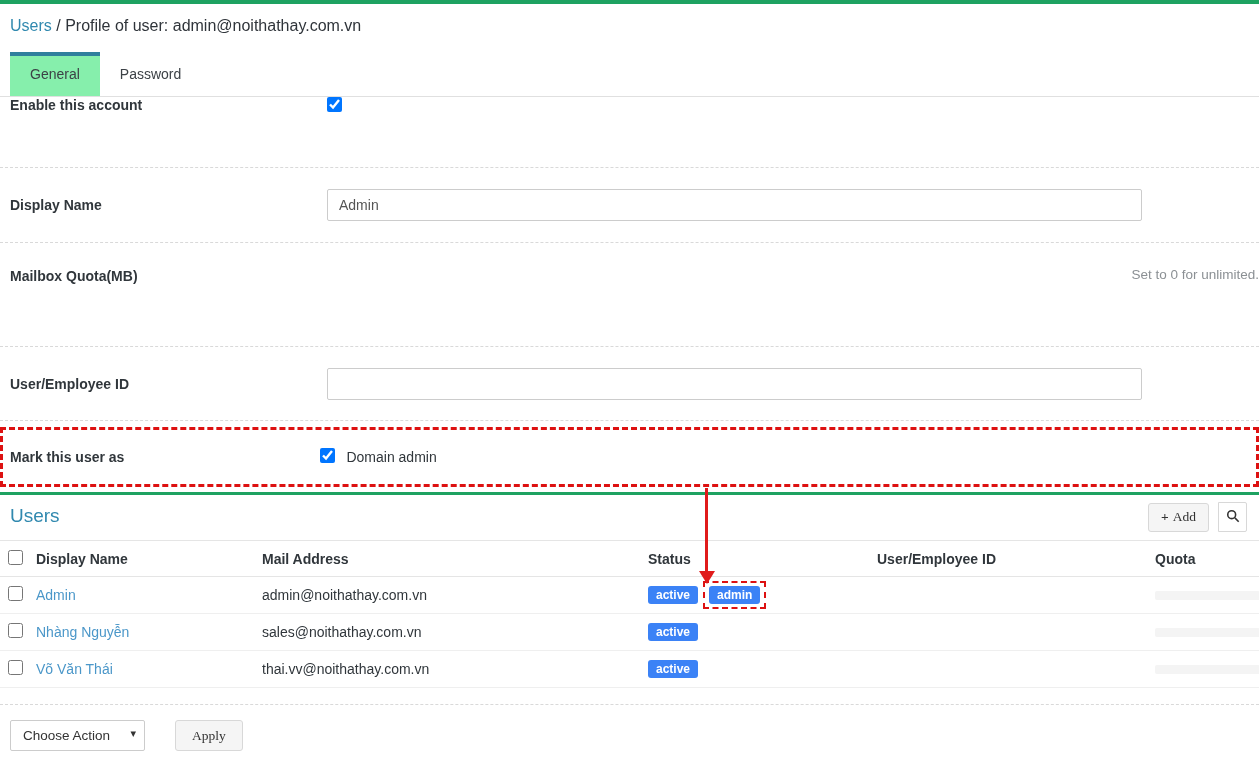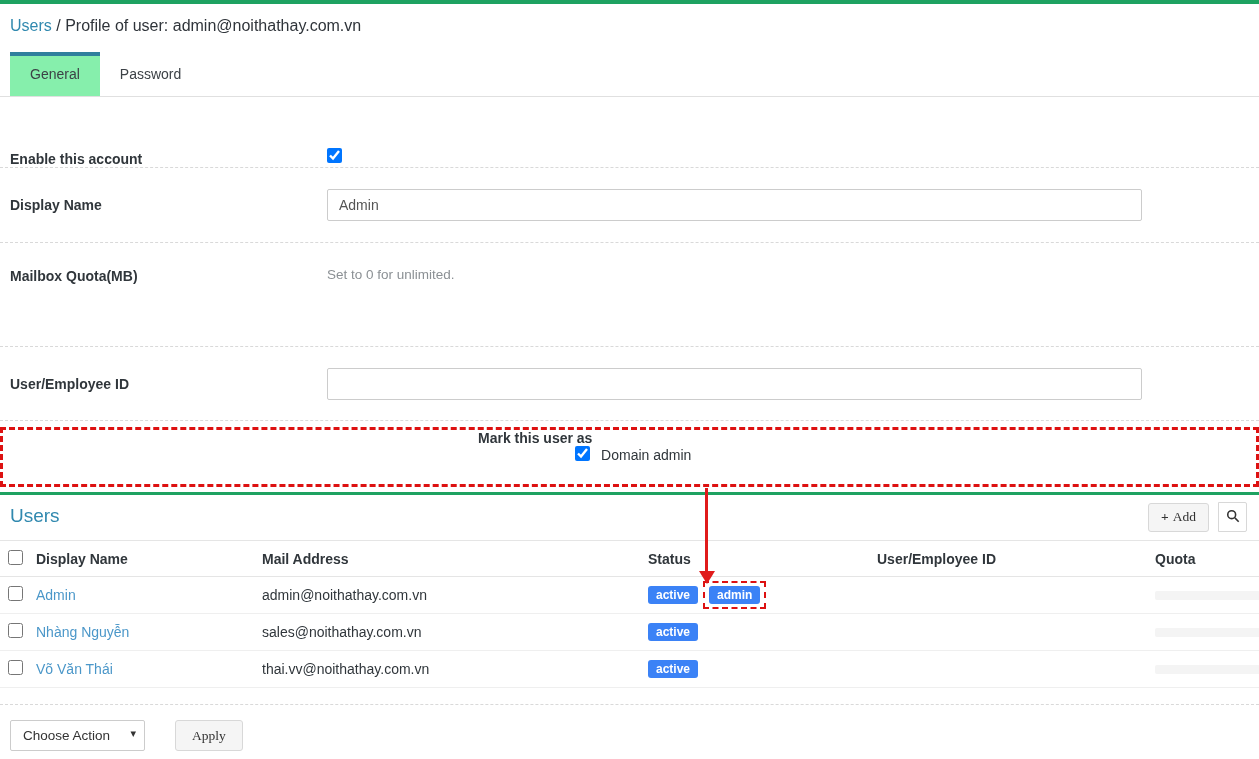--- a/index.html
+++ b/index.html
@@ -15,37 +15,37 @@
 
   .breadcrumb { height: 44px; padding: 13px 0 0 10px; font-size: 16px; color: #2f343a; }
   .breadcrumb a { color: #3189af; text-decoration: none; cursor: pointer; }
 
   .tabs { height: 49px; border-bottom: 1px solid #e0e0e0; padding-left: 10px; display: flex; align-items: flex-end; }
   .tab { font-size: 14px; color: #3c4146; padding: 13px 20px 14px 20px; cursor: pointer; }
   .tab.active { background: #86efac; border-top: 4px solid #2f7f9d; padding-top: 10px; }
 
   
   .frow { display: flex; border-bottom: 1px dashed #d9d9d9; padding-left: 10px; }
-  .frow-1 { height: 71px; align-items: flex-end; }
+  .frow-1 { height: 71px; align-items: flex-start; }
   .frow-2 { height: 75px; align-items: center; }
   .frow-3 { height: 104px; align-items: flex-start; padding-top: 17px; }
   .frow-4 { height: 74px; align-items: center; }
   .flabel { width: 317px; font-size: 14px; font-weight: bold; color: #30363b; flex-shrink: 0; }
   .fctrl { flex: 1; }
   .text-input {
     width: 815px; height: 32px; border: 1px solid #ccc; border-radius: 2px;
     padding: 0 11px; font-size: 14px; color: #555; outline: none;
     font-family: "Liberation Sans", sans-serif; background: #fff;
   }
-  .help-text { font-size: 13.5px; color: #8b9094; margin-top: 7px; }
+  .help-text { font-size: 13.5px; color: #8b9094; margin-top: 7px; text-align: right; }
   .cb { width: 15px; height: 15px; }
 
   .red-box {
     margin-top: 6px; height: 60px; border: 3px dashed #dd1111;
-    display: flex; align-items: center; padding-left: 7px; flex-direction: column;
+    display: flex; align-items: center; padding-left: 7px;
   }
   .red-box .flabel { width: 310px; }
   .cb-label { font-size: 14px; color: #30363b; margin-left: 7px; vertical-align: 1px; }
 
   .green-divider { margin-top: 5px; height: 3px; background: #1ea261; width: 100%; }
 
   
   .panel-head { position: relative; height: 45px; }
   .panel-title { position: absolute; left: 10px; top: 10px; font-size: 19px; color: #3189af; }
   .toolbar { position: absolute; right: 12px; top: 7px; display: flex; align-items: center; }

